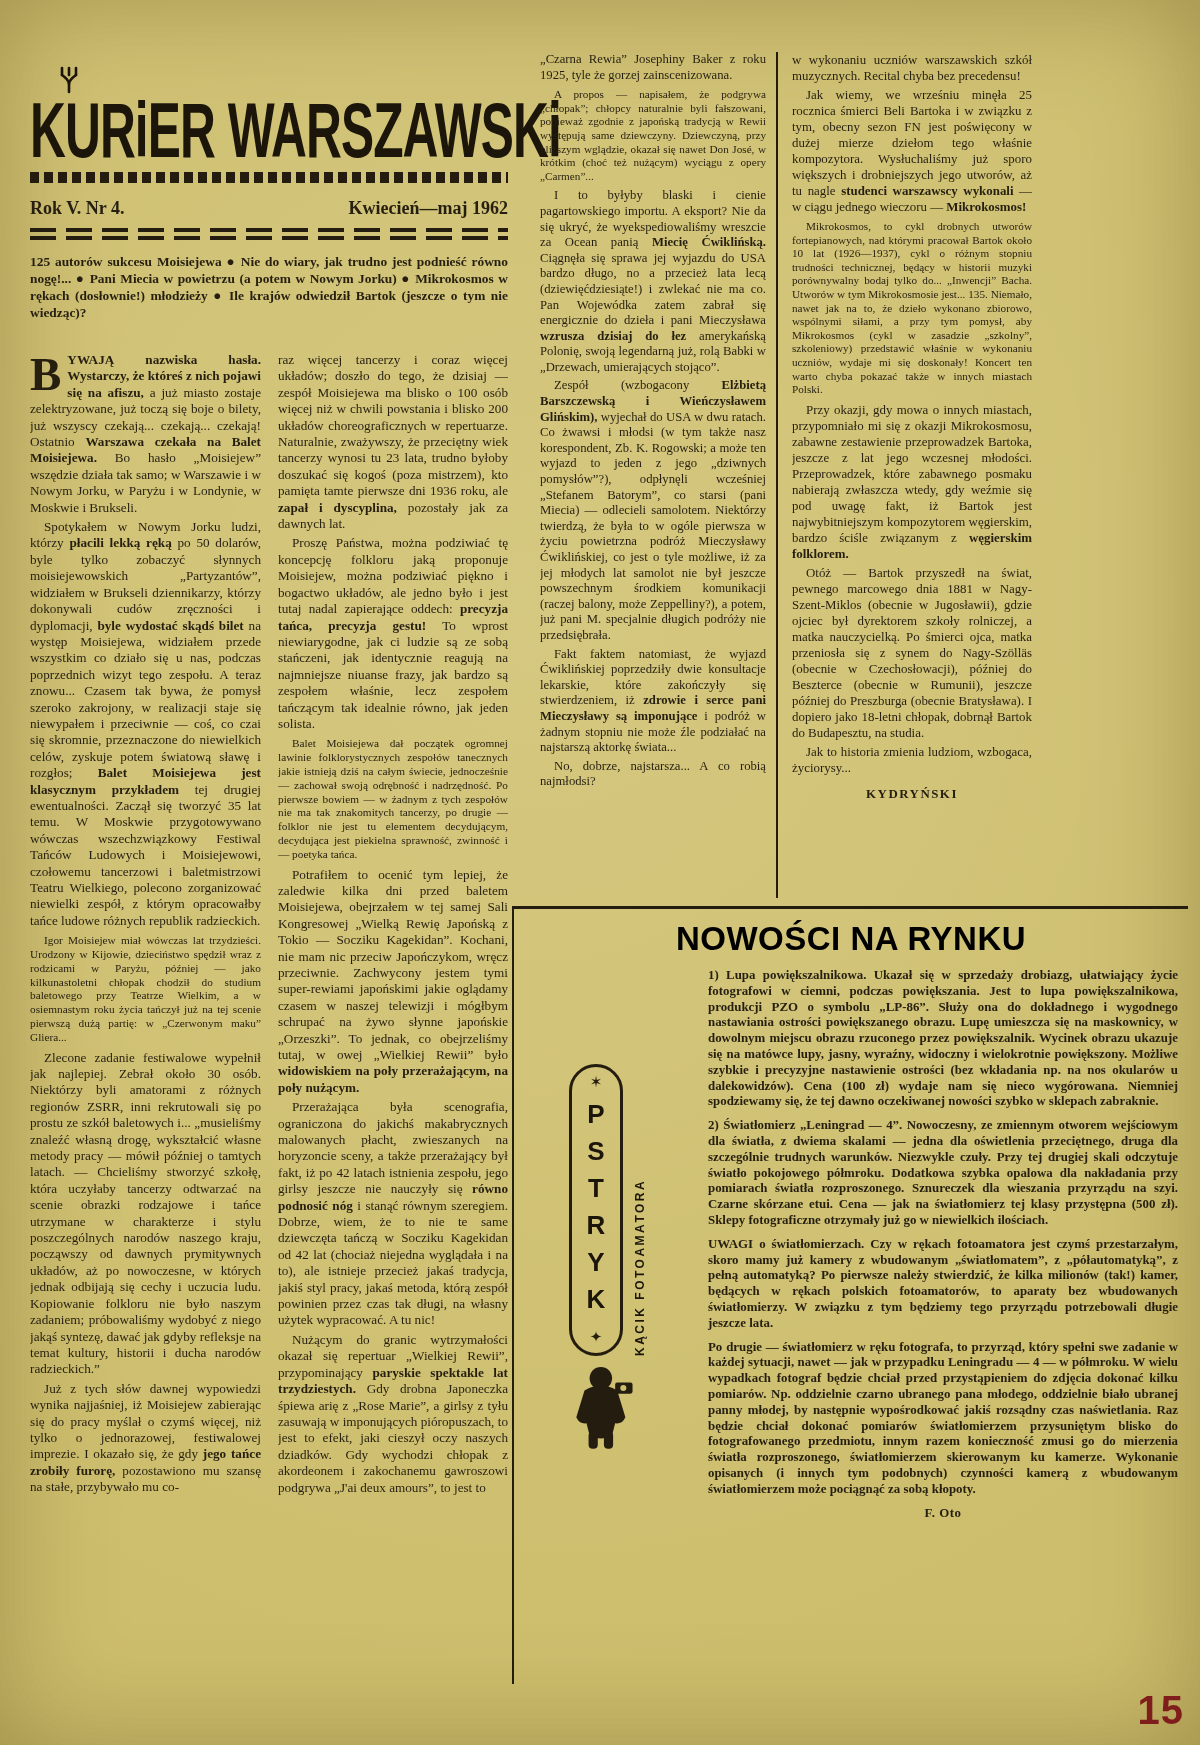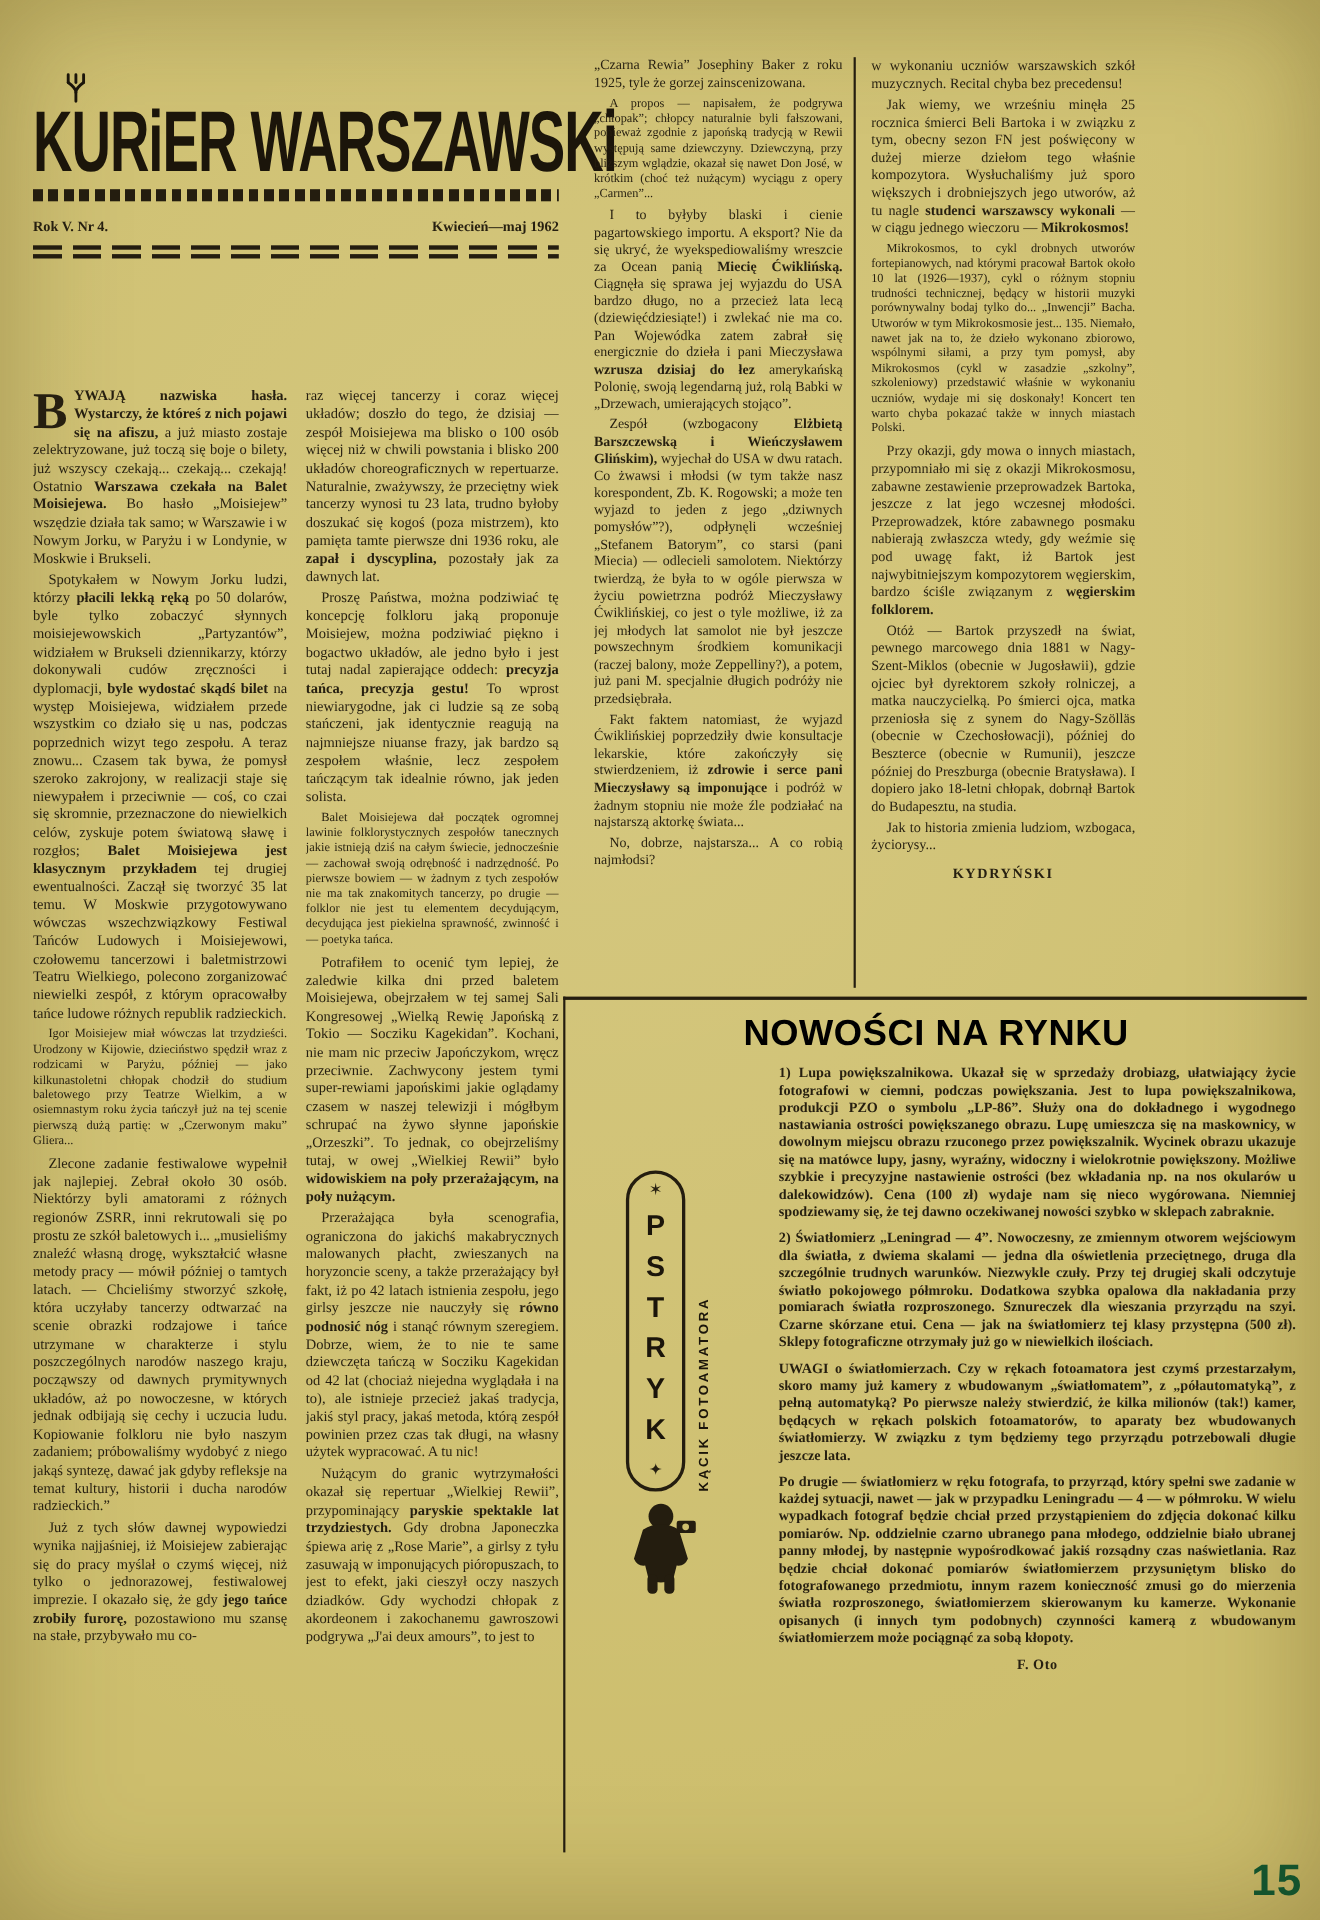--- a/index.html
+++ b/index.html
@@ -19,21 +19,21 @@
   .fork{ position:absolute; left:28px; top:-8px; width:22px; height:28px; }
   .logo{
     font-family:"Liberation Sans","DejaVu Sans",sans-serif; font-weight:bold;
     font-size:54px; height:54px; line-height:54px; letter-spacing:-1px; white-space:nowrap;
     color:#1b150a; transform:scale(0.92,1.45); transform-origin:0 0; margin:16px 0 28px;
   }
   .dashband{
     height:11px; width:100%;
     background:repeating-linear-gradient(90deg,#241d0f 0 9px,transparent 9px 14px);
   }
-  .dateline{ display:flex; justify-content:space-between; font-weight:bold; font-size:13px; margin-top:15px; }
+  .dateline{ display:flex; justify-content:space-between; font-weight:bold; font-size:18px; margin-top:15px; }
   .dbl-rule{
     height:12px; margin-top:9px;
     background:
       repeating-linear-gradient(90deg,#241d0f 0 26px,transparent 26px 36px) top/100% 4px no-repeat,
       repeating-linear-gradient(90deg,#241d0f 0 26px,transparent 26px 36px) bottom/100% 4px no-repeat;
   }
   .lead{ margin-top:13px; font-weight:bold; font-size:13.4px; line-height:17px; text-align:justify; }
 
   
   .col{ position:absolute; overflow:hidden; }
@@ -83,21 +83,21 @@
     font-size:12px; letter-spacing:2.5px; color:#1b150a;
   }
   .figure{ width:92px; display:block; margin:8px auto 0; }
   .box-text{ flex:1; min-width:0; }
   .box-text .para{ font-size:12.9px; line-height:15.8px; font-weight:bold; margin-bottom:8px; }
   .box-text .para.signature{ letter-spacing:.5px; margin-top:0; }
 
   .pageno{
     position:absolute; right:16px; top:1688px;
     font-family:"Liberation Sans","DejaVu Sans",sans-serif; font-weight:bold;
-    font-size:40px; color:#14532d; letter-spacing:1px;
+    font-size:40px; color:#7f1d1d; letter-spacing:1px;
   }
 </style>
 </head>
 <body>
 
 <div class="page">
 
   <header class="masthead">
     <svg class="fork" viewBox="0 0 22 28">
       <g stroke="#1b150a" stroke-width="2.6" fill="none" stroke-linecap="round">
@@ -108,20 +108,21 @@
           <path d="M18 9 q-7 5 -7 9"></path>
       </g>
     </svg>
     <div class="logo">KURiER WARSZAWSKi</div>
     <div class="dashband"></div>
     <div class="dateline">
       <span>Rok V. Nr 4.</span>
       <span>Kwiecień—maj 1962</span>
     </div>
     <div class="dbl-rule"></div>
+    <p class="lead">125 autorów sukcesu Moisiejewa ● Nie do wiary, jak trudno jest podnieść równo nogę!... ● Pani Miecia w powietrzu (a potem w Nowym Jorku) ● Mikrokosmos w rękach (dosłownie!) młodzieży ● Ile krajów odwiedził Bartok (jeszcze o tym nie wiedząc)?</p>
   </header>
 
   <section class="col col1">
       <p class="para dropcap noindent">B<b>YWAJĄ nazwiska hasła. Wystarczy, że któreś z nich pojawi się na afiszu,</b> a już miasto zostaje zelektryzowane, już toczą się boje o bilety, już wszyscy czekają... czekają... czekają! Ostatnio <b>Warszawa czekała na Balet Moisiejewa.</b> Bo hasło „Moisiejew” wszędzie działa tak samo; w Warszawie i w Nowym Jorku, w Paryżu i w Londynie, w Moskwie i Brukseli.</p>
       <p class="para">Spotykałem w Nowym Jorku ludzi, którzy <b>płacili lekką ręką</b> po 50 dolarów, byle tylko zobaczyć słynnych moisiejewowskich „Partyzantów”, widziałem w Brukseli dziennikarzy, którzy dokonywali cudów zręczności i dyplomacji, <b>byle wydostać skądś bilet</b> na występ Moisiejewa, widziałem przede wszystkim co działo się u nas, podczas poprzednich wizyt tego zespołu. A teraz znowu... Czasem tak bywa, że pomysł szeroko zakrojony, w realizacji staje się niewypałem i przeciwnie — coś, co czai się skromnie, przeznaczone do niewielkich celów, zyskuje potem światową sławę i rozgłos; <b>Balet Moisiejewa jest klasycznym przykładem</b> tej drugiej ewentualności. Zaczął się tworzyć 35 lat temu. W Moskwie przygotowywano wówczas wszechzwiązkowy Festiwal Tańców Ludowych i Moisiejewowi, czołowemu tancerzowi i baletmistrzowi Teatru Wielkiego, polecono zorganizować niewielki zespół, z którym opracowałby tańce ludowe różnych republik radzieckich.</p>
       <p class="para small">Igor Moisiejew miał wówczas lat trzydzieści. Urodzony w Kijowie, dzieciństwo spędził wraz z rodzicami w Paryżu, później — jako kilkunastoletni chłopak chodził do studium baletowego przy Teatrze Wielkim, a w osiemnastym roku życia tańczył już na tej scenie pierwszą dużą partię: w „Czerwonym maku” Gliera...</p>
       <p class="para">Zlecone zadanie festiwalowe wypełnił jak najlepiej. Zebrał około 30 osób. Niektórzy byli amatorami z różnych regionów ZSRR, inni rekrutowali się po prostu ze szkół baletowych i... „musieliśmy znaleźć własną drogę, wykształcić własne metody pracy — mówił później o tamtych latach. — Chcieliśmy stworzyć szkołę, która uczyłaby tancerzy odtwarzać na scenie obrazki rodzajowe i tańce utrzymane w charakterze i stylu poszczególnych narodów naszego kraju, począwszy od dawnych prymitywnych układów, aż po nowoczesne, w których jednak odbijają się cechy i uczucia ludu. Kopiowanie folkloru nie było naszym zadaniem; próbowaliśmy wydobyć z niego jakąś syntezę, dawać jak gdyby refleksje na temat kultury, historii i ducha narodów radzieckich.”</p>
       <p class="para">Już z tych słów dawnej wypowiedzi wynika najjaśniej, iż Moisiejew zabierając się do pracy myślał o czymś więcej, niż tylko o jednorazowej, festiwalowej imprezie. I okazało się, że gdy <b>jego tańce zrobiły furorę,</b> pozostawiono mu szansę na stałe, przybywało mu co-</p>
     </section>
   <section class="col col2">

